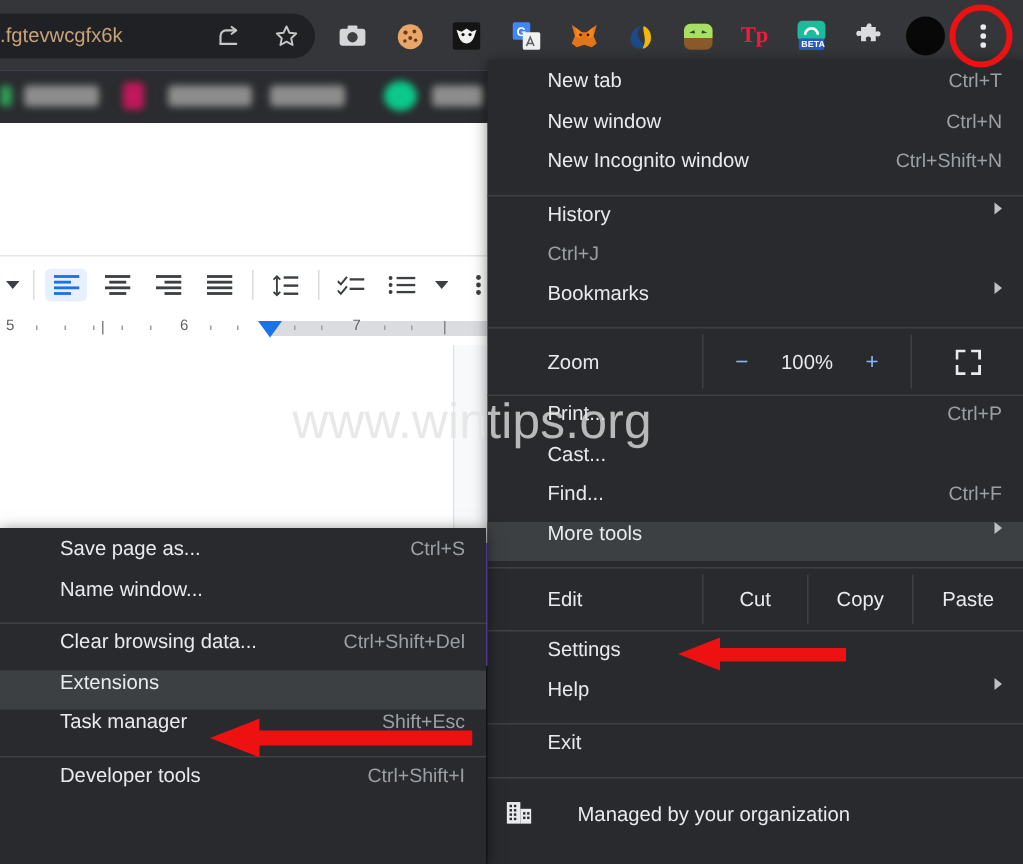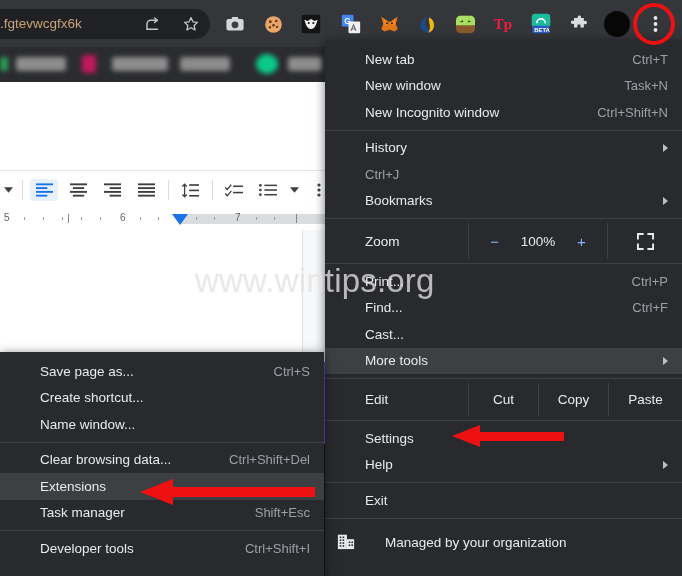--- a/index.html
+++ b/index.html
@@ -68,21 +68,21 @@
   
   .menu {
     position: absolute; background: #292a2d;
     box-shadow: 0 2px 10px rgba(0,0,0,.55);
     font-size: 13.5px; color: #e8eaed;
   }
   .main-menu { left: 325px; top: 40px; width: 357px; height: 536px; }
   .sub-menu  { left: 0px;   top: 352px; width: 324px; height: 224px; }
 
   .mi {
-    position: relative; display: flex; align-items: center;
+    position: relative; display: flex; align-items: flex-start;
     height: 26.5px; padding: 0 14px 0 40px; white-space: nowrap;
     font-size: 13.5px; color: #e8eaed;
   }
   .sub-menu .mi { padding-right: 14px; gap: 44px; }
   .mi.hl { background: #3c4043; }
   .mi .lbl { flex: 1 1 auto; }
   .mi .acc { flex: 0 0 auto; color: #9aa0a6; font-size: 13px; }
   .mi .arrow {
     flex: 0 0 auto; margin-left: 10px;
     width: 0; height: 0; border-left: 5px solid #bdc1c6;
@@ -367,21 +367,21 @@
 
   <div class="menu main-menu">
     <div class="pad-top"></div>
 
     <div class="mi">
       <span class="lbl">New tab</span>
       <span class="acc">Ctrl+T</span>
     </div>
     <div class="mi">
       <span class="lbl">New window</span>
-      <span class="acc">Task+N</span>
+      <span class="acc">Ctrl+N</span>
     </div>
     <div class="mi">
       <span class="lbl">New Incognito window</span>
       <span class="acc">Ctrl+Shift+N</span>
     </div>
 
     <div class="sep"></div>
 
     <div class="mi">
       <span class="lbl">History</span>
@@ -414,26 +414,26 @@
       </div>
     </div>
 
     <div class="sep"></div>
 
     <div class="mi">
       <span class="lbl">Print...</span>
       <span class="acc">Ctrl+P</span>
     </div>
     <div class="mi">
+      <span class="lbl">Cast...</span>
+      <span class="acc"></span>
+    </div>
+    <div class="mi">
       <span class="lbl">Find...</span>
       <span class="acc">Ctrl+F</span>
-    </div>
-    <div class="mi">
-      <span class="lbl">Cast...</span>
-      <span class="acc"></span>
     </div>
     <div class="mi hl">
       <span class="lbl">More tools</span>
       <span class="arrow"></span>
     </div>
 
     <div class="sep"></div>
 
     <div class="edit-row">
       <div class="cell c-edit">Edit</div>
@@ -486,24 +486,20 @@
   </div>
 
   <div class="menu sub-menu">
     <div class="pad-top"></div>
 
     <div class="mi">
       <span class="lbl">Save page as...</span>
       <span class="acc">Ctrl+S</span>
     </div>
     <div class="mi">
-      <span class="lbl">Create shortcut...</span>
-      <span class="acc"></span>
-    </div>
-    <div class="mi">
       <span class="lbl">Name window...</span>
       <span class="acc"></span>
     </div>
 
     <div class="sep"></div>
 
     <div class="mi">
       <span class="lbl">Clear browsing data...</span>
       <span class="acc">Ctrl+Shift+Del</span>
     </div>

